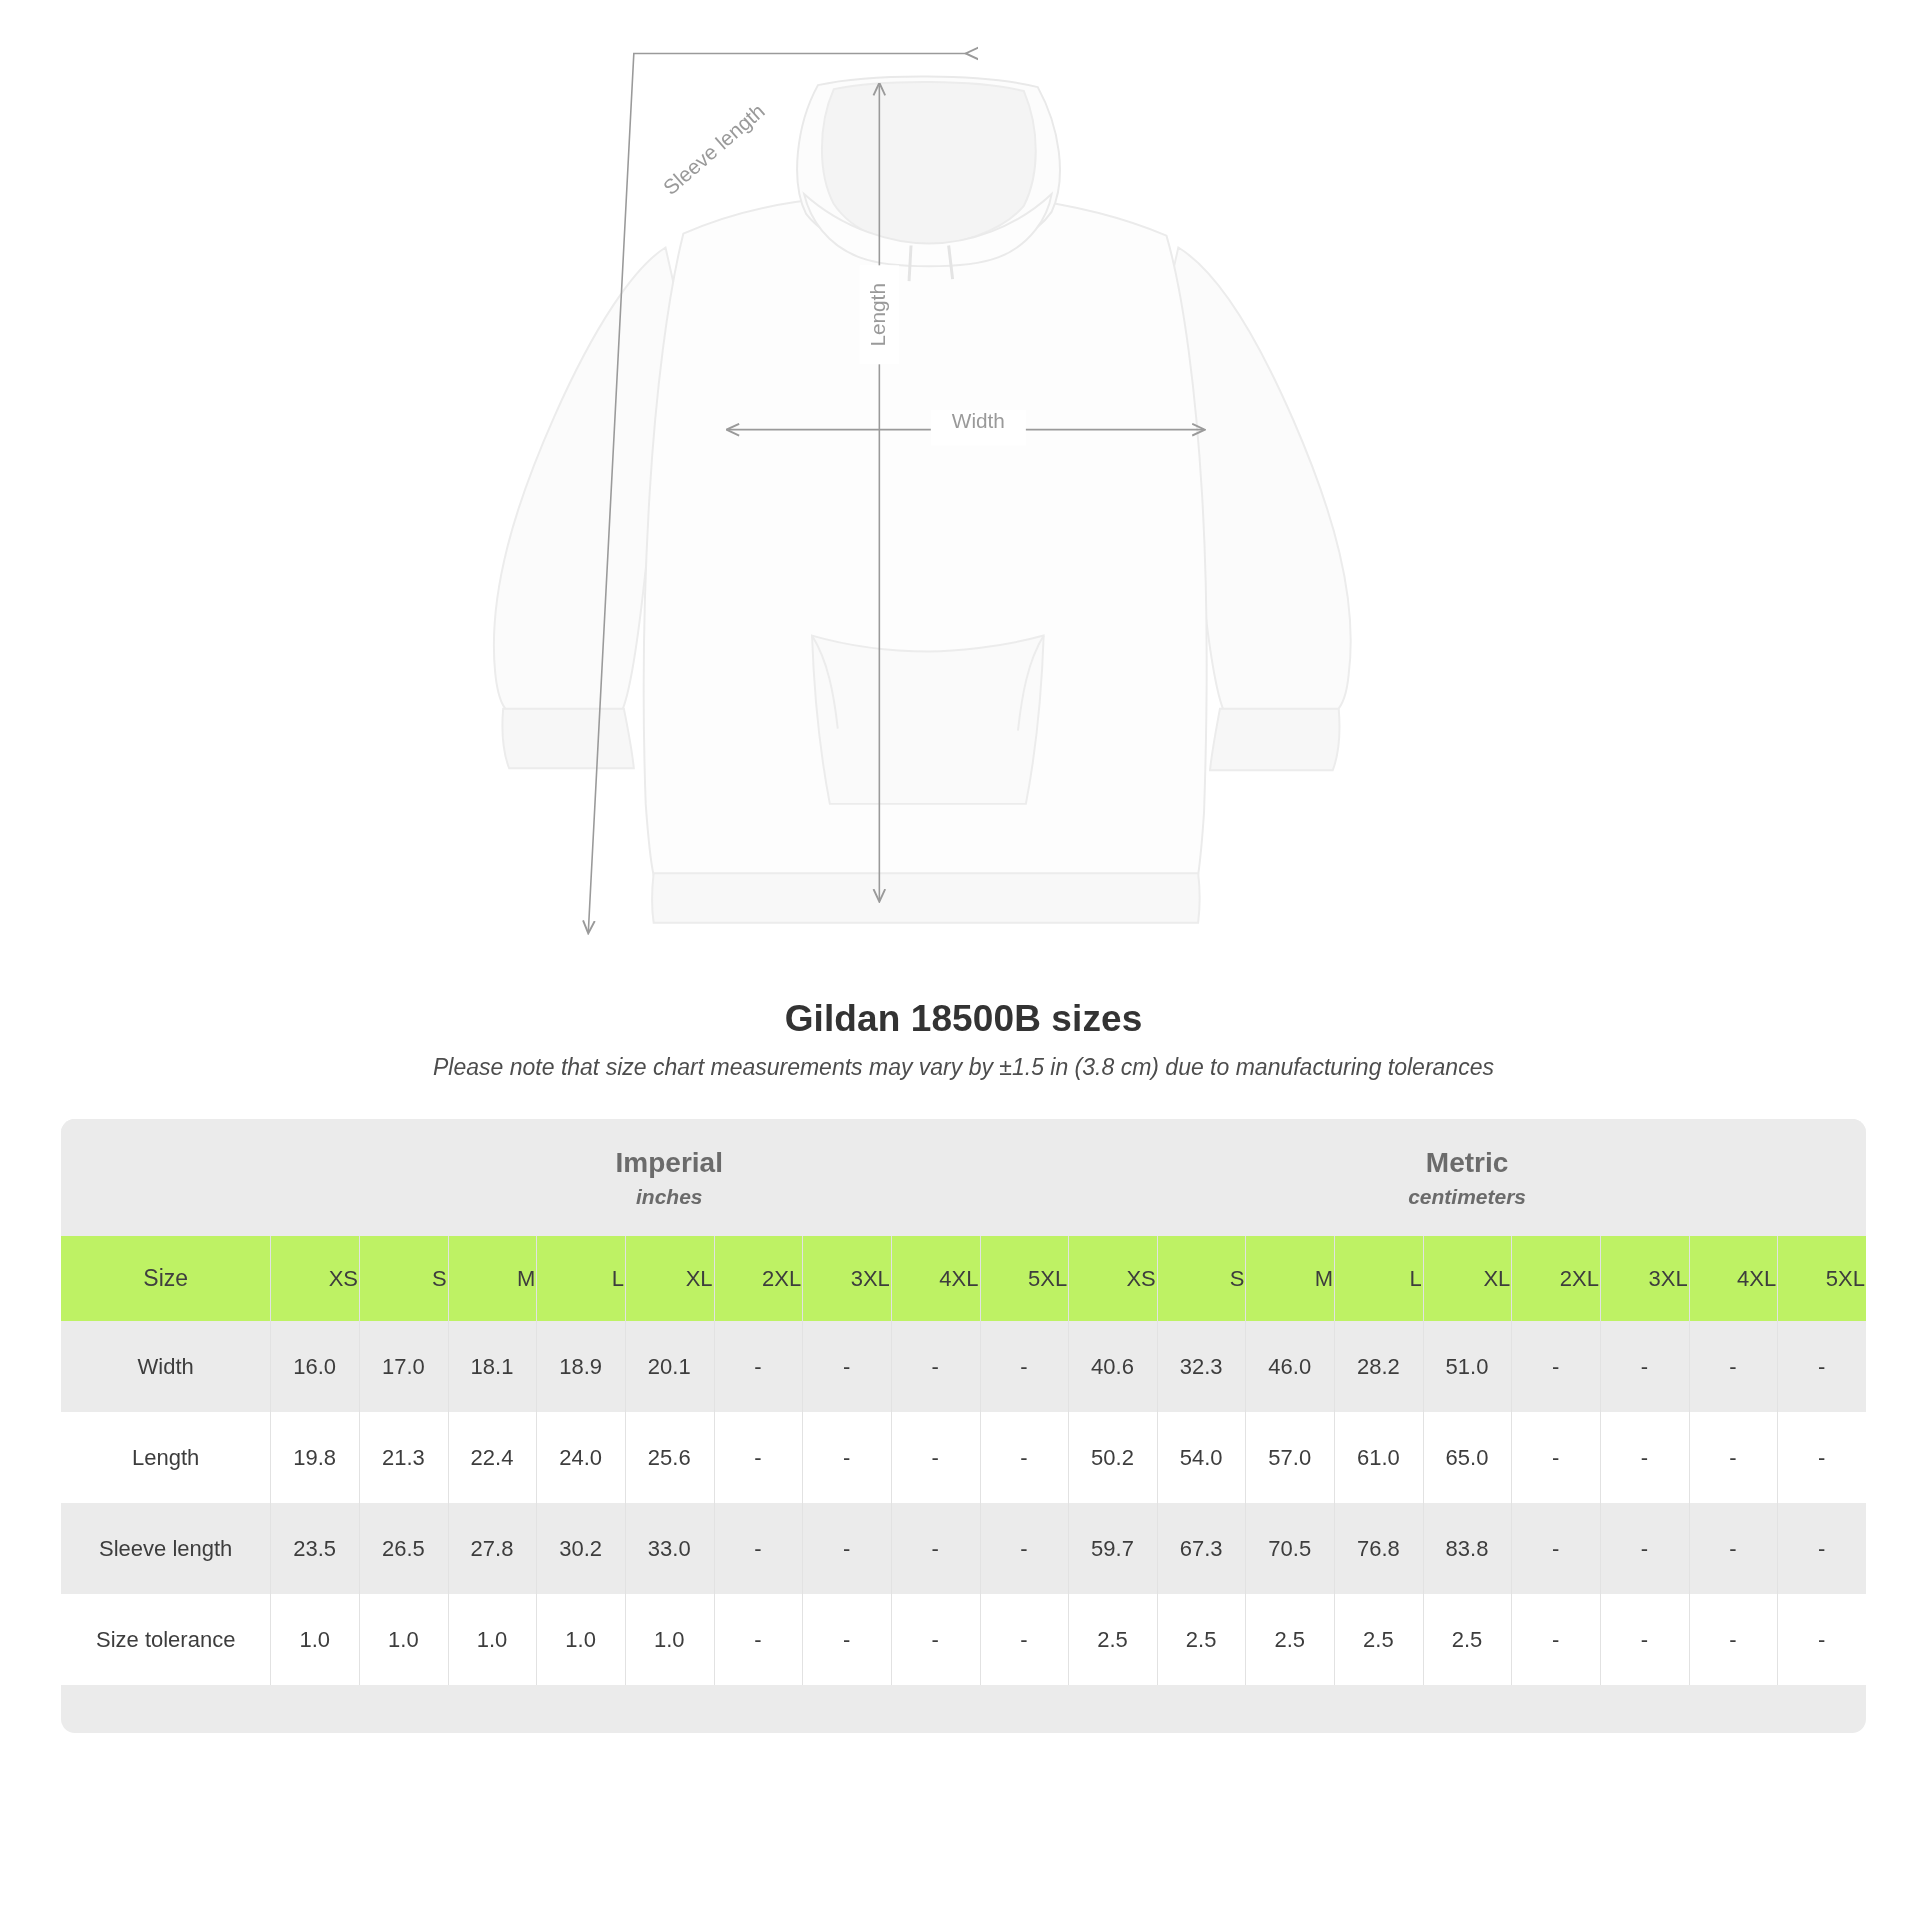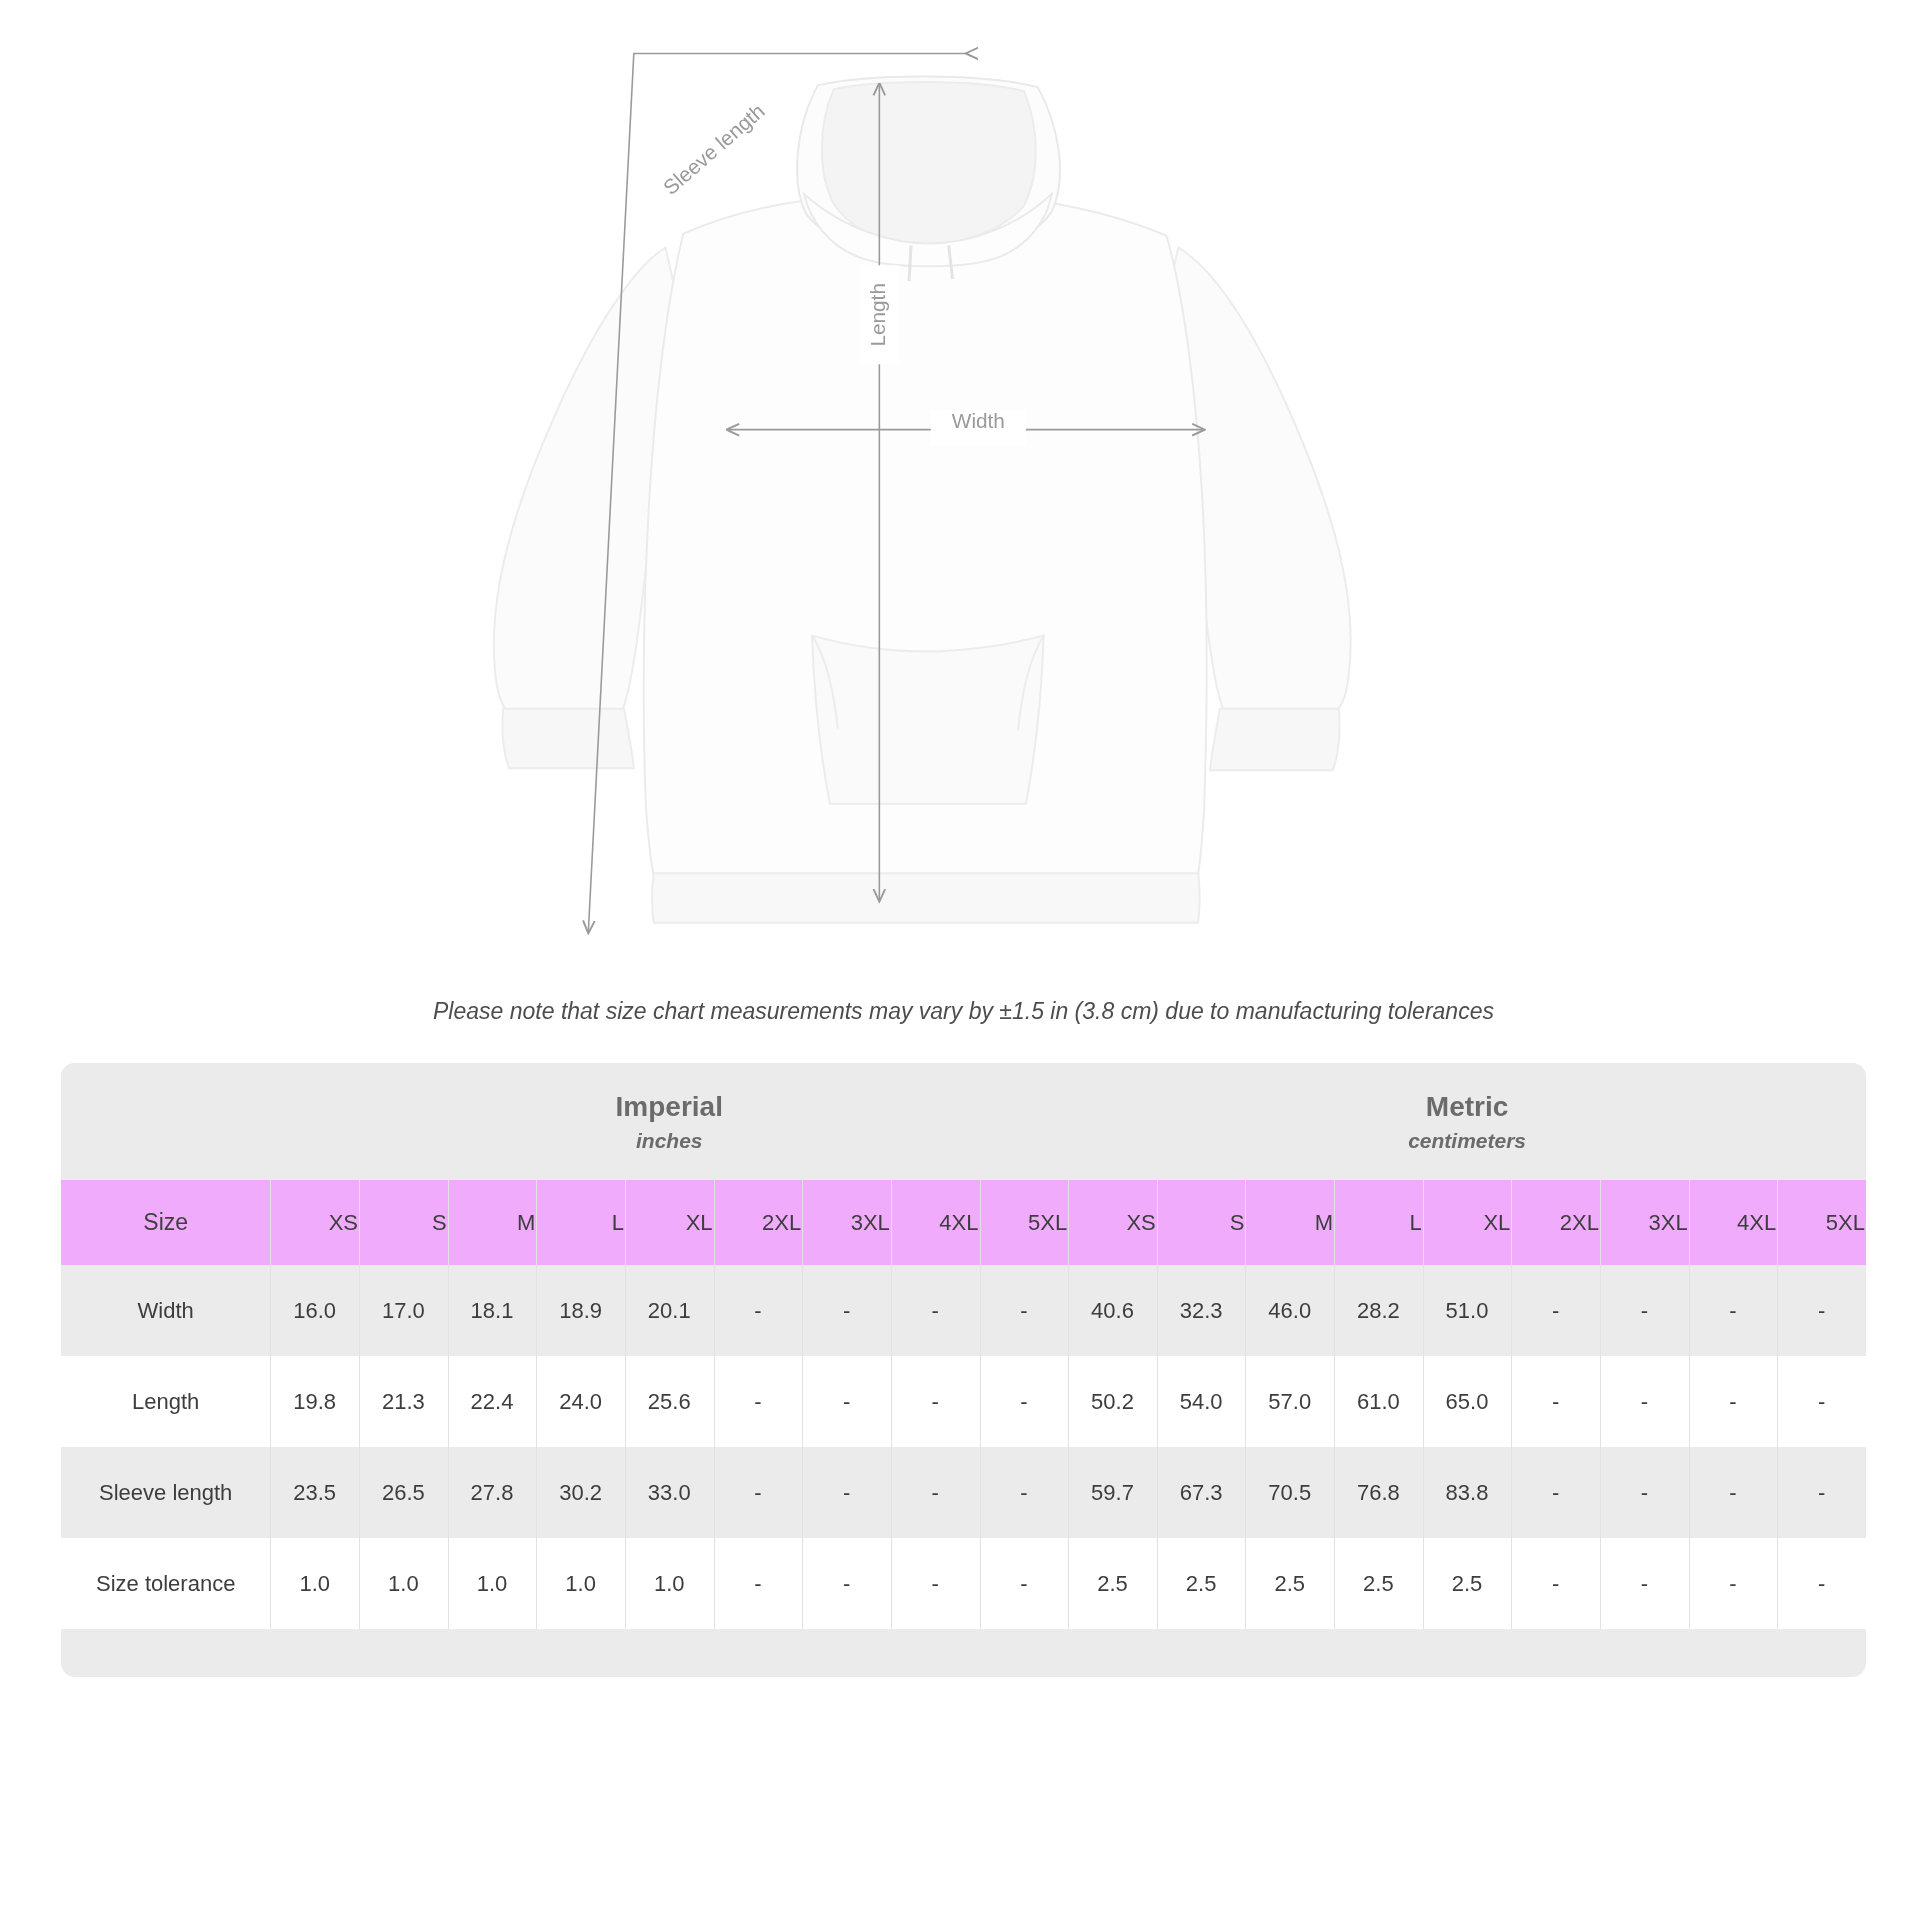--- a/index.html
+++ b/index.html
@@ -88,21 +88,21 @@
     font-style: italic;
     color: #6b6b6b;
     line-height: 1.4;
     font-weight: bold;
   }
   .corner-cell {
     background: #ebebeb;
   }
   .head-row td {
     height: 83px;
-    background: #f0abfc;
+    background: #bef264;
     font-weight: bold;
     color: #555555;
     font-size: 22px;
   }
   .head-row td.rowlabel {
     font-size: 23px;
     color: #3f3f3f;
   }
   tr.shaded td {
     background: #ebebeb;
@@ -201,20 +201,21 @@
         <rect x="868" y="268" width="40" height="100" fill="#ffffff"></rect>
         <text class="svg-label" x="888" y="318" text-anchor="middle" dominant-baseline="middle" transform="rotate(-90 888 318)">Length</text>
 
         <polyline points="976,54 640,54 594,942" fill="none" stroke="#9a9a9a" stroke-width="1.6" marker-start="url(#arrowEnd)" marker-end="url(#arrowEnd)"></polyline>
         <text class="svg-label" x="722" y="152" text-anchor="middle" dominant-baseline="middle" transform="rotate(-41 722 152)">Sleeve length</text>
       </g>
     </svg>
   </div>
 
   <div class="title-block">
+    <div class="chart-title">Gildan 18500B sizes</div>
     <div class="chart-note">Please note that size chart measurements may vary by ±1.5 in (3.8 cm) due to manufacturing tolerances</div>
   </div>
 
   <div class="table-wrap">
     <table class="size-table">
       <colgroup>
         <col style="width:11.6%">
         <col span="18" style="width:4.911%">
       </colgroup>
       <thead>

